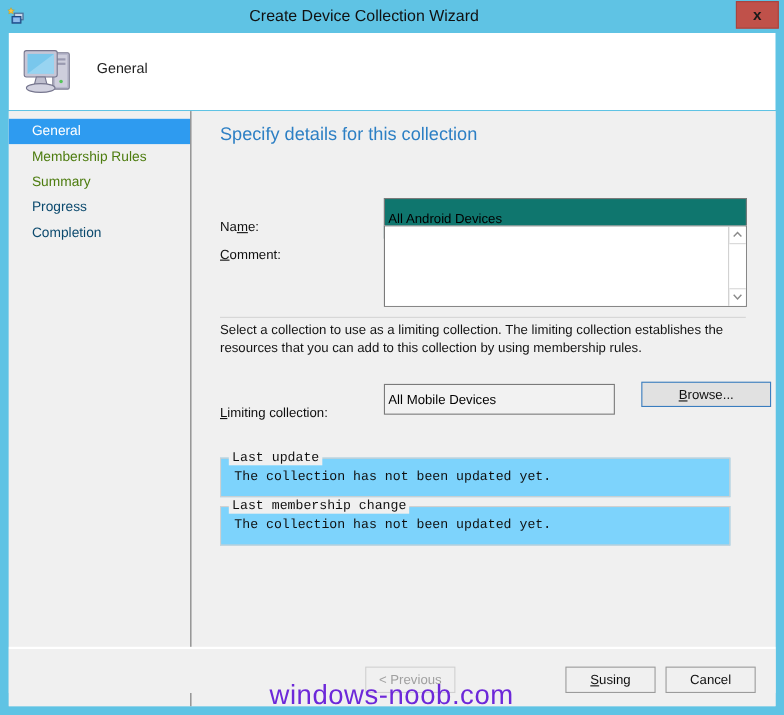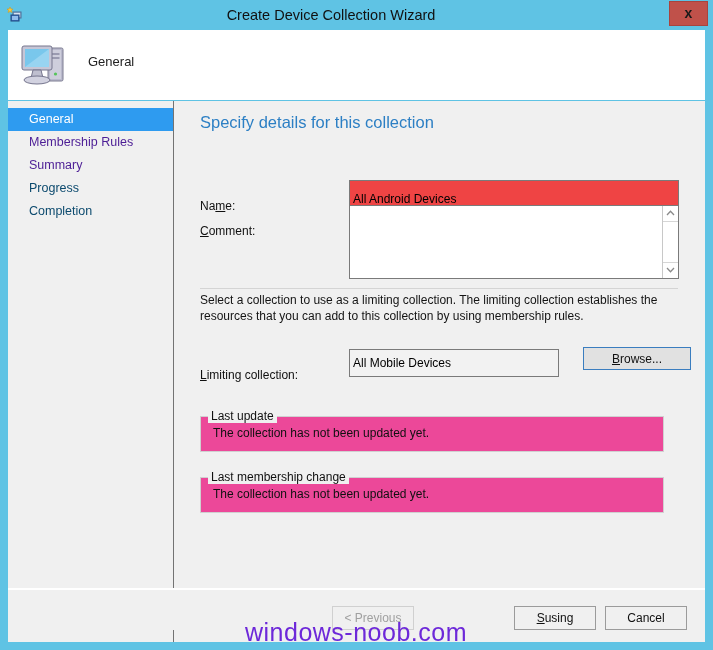--- a/index.html
+++ b/index.html
@@ -97,21 +97,21 @@
     width: 165px;
     height: 541px;
     background: #F0F0F0;
   }
   .nav-item {
     position: relative;
     height: 23px;
     line-height: 23px;
     padding-left: 21px;
     font-size: 12.5px;
-    color: #4c1d95;
+    color: #4d7c0f;
     white-space: nowrap;
     cursor: default;
   }
   .nav-item.selected {
     background: #2E9BF0;
     color: #FFFFFF;
   }
   .nav-item.disabled {
     color: #0c4a6e;
   }
@@ -141,21 +141,21 @@
     color: #101010;
     white-space: nowrap;
     margin-top: 16px;
   }
   .lbl u { text-decoration: underline; }
 
   .txt-name {
     position: absolute;
     left: 175px; top: 79px;
     width: 330px; height: 37px;
-    background: #ef4444;
+    background: #0f766e;
     border: 1px solid #7A7A7A;
     box-sizing: border-box;
     font-family: "Liberation Sans", sans-serif;
     font-size: 12px;
     color: #000000;
     padding: 14px 3px;
     line-height: 17px;
   }
 
   .comment-wrap {
@@ -233,43 +233,44 @@
     font-family: "Liberation Sans", sans-serif;
     font-size: 12px;
     color: #000000;
     padding: 13px 3px;
     line-height: 17px;
   }
 
   .btn-browse {
     position: absolute;
     left: 409px; top: 246px;
-    width: 108px; height: 23px;
+    width: 118px; height: 23px;
     background: #E1E1E1;
     border: 1px solid #3A7DBF;
     box-sizing: border-box;
     font-family: "Liberation Sans", sans-serif;
     font-size: 12px;
     color: #101010;
     cursor: pointer;
   }
   .btn-browse u { text-decoration: underline; }
 
   
   .groupbox {
     position: absolute;
     left: 26px;
     width: 464px;
     height: 36px;
     border: 1px solid #D0D0D0;
     box-sizing: border-box;
-    background: #ec4899;
+    background: #7dd3fc;
+    font-family: Liberation Mono, monospace;
   }
   .gb-1 { top: 315px; }
-  .gb-2 { top: 376px; }
+  .gb-2 { top: 359px; }
   .gb-title {
     position: absolute;
     left: 7px; top: -8px;
     background: #F0F0F0;
     padding: 0 3px;
     font-size: 12px;
     color: #101010;
     white-space: nowrap;
   }
   .gb-body {

